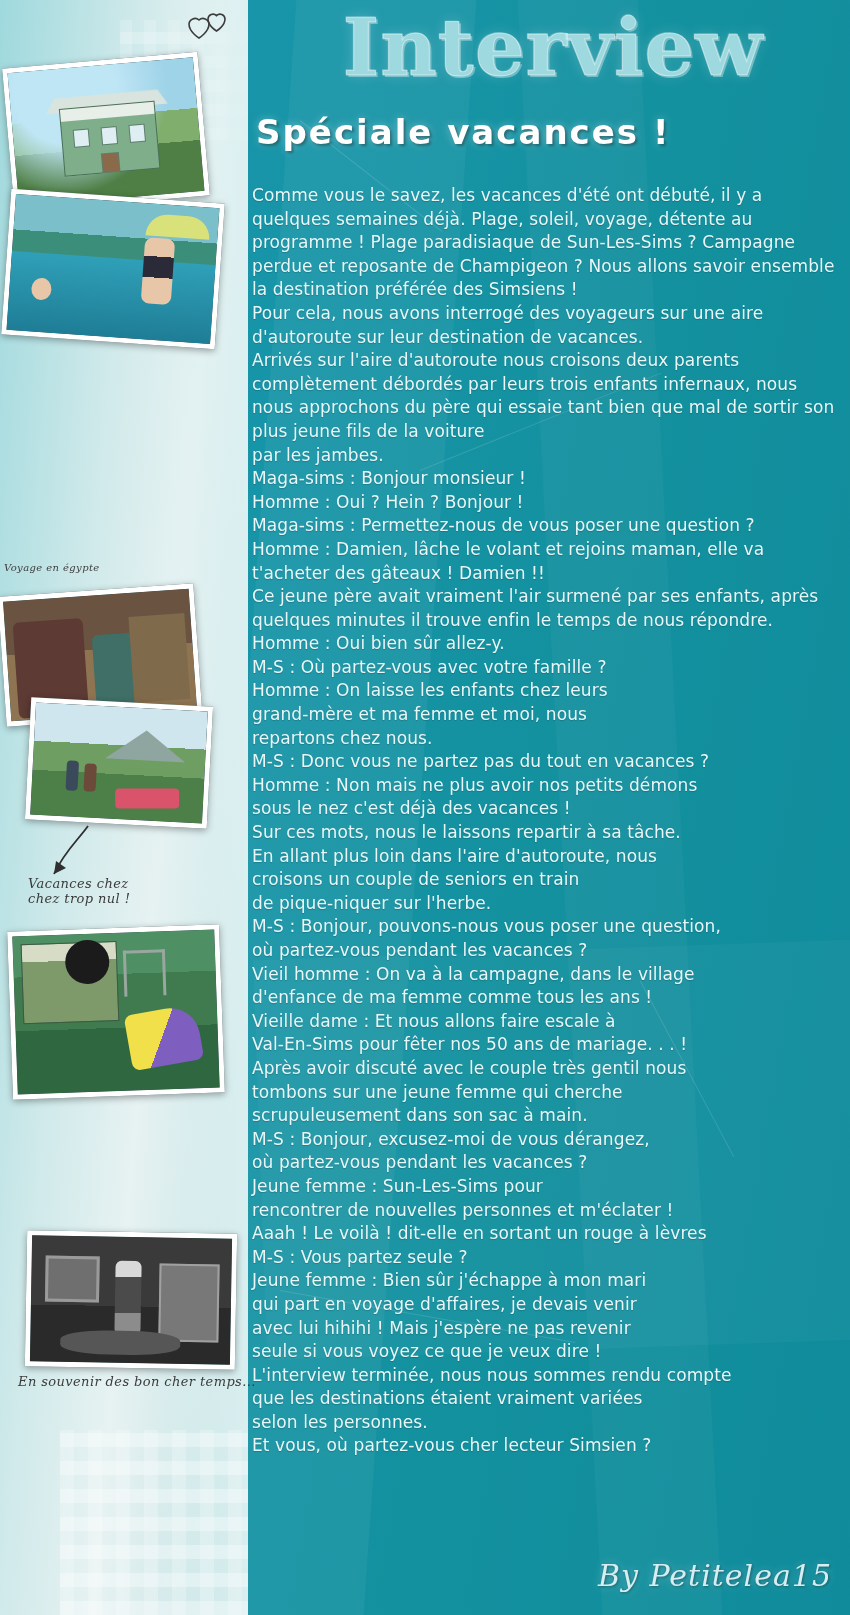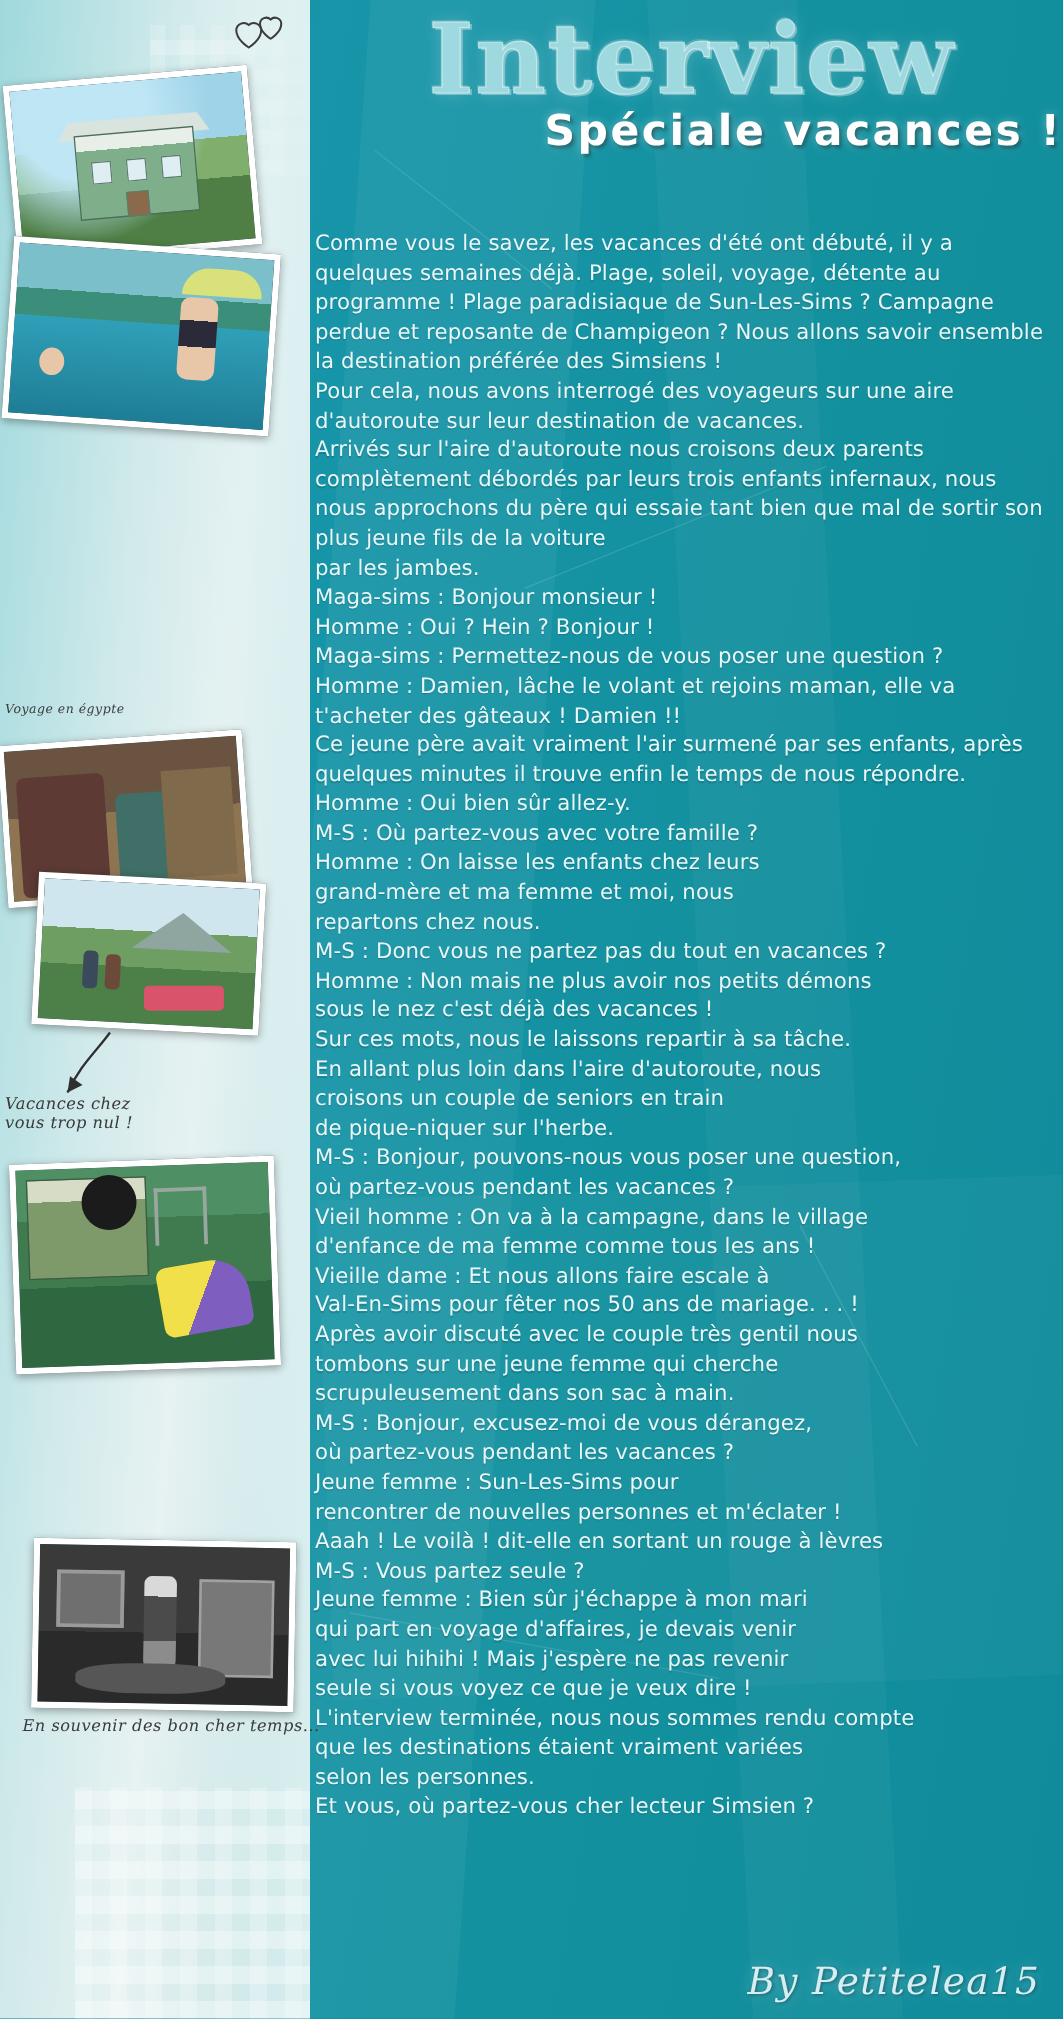--- a/index.html
+++ b/index.html
@@ -192,21 +192,21 @@
     position: absolute;
     font-family: "DejaVu Serif", serif;
     font-style: italic;
     color: #3c3c3c;
     font-size: 10px;
     letter-spacing: .4px;
     white-space: nowrap;
   }
   #cap-egypt { left: 4px; top: 562px; }
   #cap-mamie { left: 4px; top: 876px; font-size: 13px; color: #3a3a3a; }
-  #cap-mamie span { display:block; }
+  #cap-mamie span { display:block;margin-left:24px; }
   #cap-bw { left: 18px; top: 1374px; font-size: 13px; }
 
   
   .arrow { position: absolute; left: 44px; top: 822px; width: 52px; height: 62px; }
 
   
   #header { position: absolute; left: 248px; top: 0; width: 602px; height: 170px; padding-left: 48px; }
 
   #title-interview {
     position: absolute;
@@ -220,23 +220,23 @@
     color: #9fd9e0;
     letter-spacing: 1px;
     text-shadow:
       2px 2px 0 rgba(255,255,255,0.35),
       -1px -1px 0 rgba(255,255,255,0.18),
       0 0 14px rgba(255,255,255,0.22);
     -webkit-text-stroke: 1px rgba(255,255,255,0.45);
   }
   #title-sub {
     position: absolute;
-    left: 8px; top: 85px;
+    left: 8px; top: 112px;
     width: 594px;
-    text-align: right;
+    text-align: left;
     font-family: "DejaVu Sans", sans-serif;
     font-weight: bold;
     font-size: 34px;
     letter-spacing: 2px;
     color: #ffffff;
     text-shadow: 2px 2px 3px rgba(0,0,0,0.35), 0 0 8px rgba(255,255,255,0.35);
   }
 
   
   #article {
@@ -249,21 +249,21 @@
     font-size: 17px;
     line-height: 23.6px;
     letter-spacing: .1px;
     text-shadow: 0 1px 1px rgba(0,0,0,0.18);
   }
   #article p { margin: 0; }
 
   
   #signature {
     position: absolute;
-    right: 18px; bottom: 12px;
+    right: 18px; bottom: 22px;
     font-family: "DejaVu Serif", serif;
     font-size: 30px;
     font-style: italic;
     color: #d6eef2;
     text-shadow: 1px 1px 3px rgba(0,0,0,0.35), 0 0 10px rgba(255,255,255,0.3);
     letter-spacing: 1px;
   }
 </style>
 </head>
 <body>
@@ -331,21 +331,21 @@
     </div>
   </div>
 
   <svg class="arrow" viewBox="0 0 52 62">
     <path d="M44 4 C34 18 20 30 10 52" fill="none" stroke="#2f2f2f" stroke-width="1.8"></path>
     <path d="M10 52 l2 -13 l10 7 z" fill="#2f2f2f"></path>
   </svg>
 
   <div class="caption" id="cap-mamie">
     <span>Vacances chez</span>
-    <span>vous trop nul !</span>
+    <span>chez trop nul !</span>
   </div>
 
   <div class="photo" id="photo-slide">
     <div class="inner">
       <div class="house2"></div>
       <div class="bigdot"></div>
       <div class="swing"></div>
       <div class="slide"></div>
     </div>
   </div>

